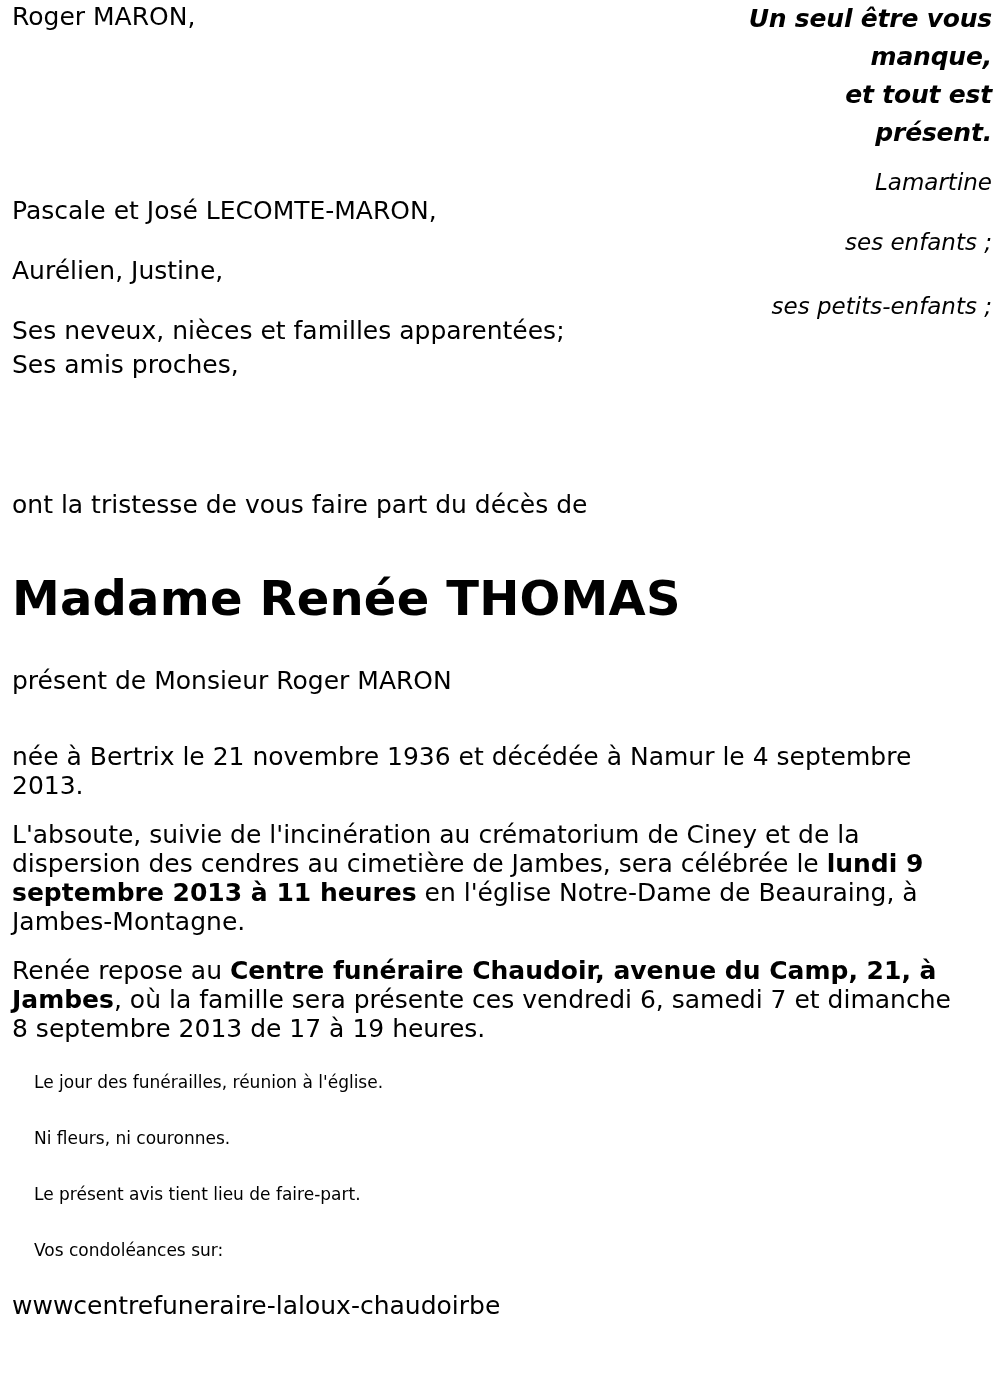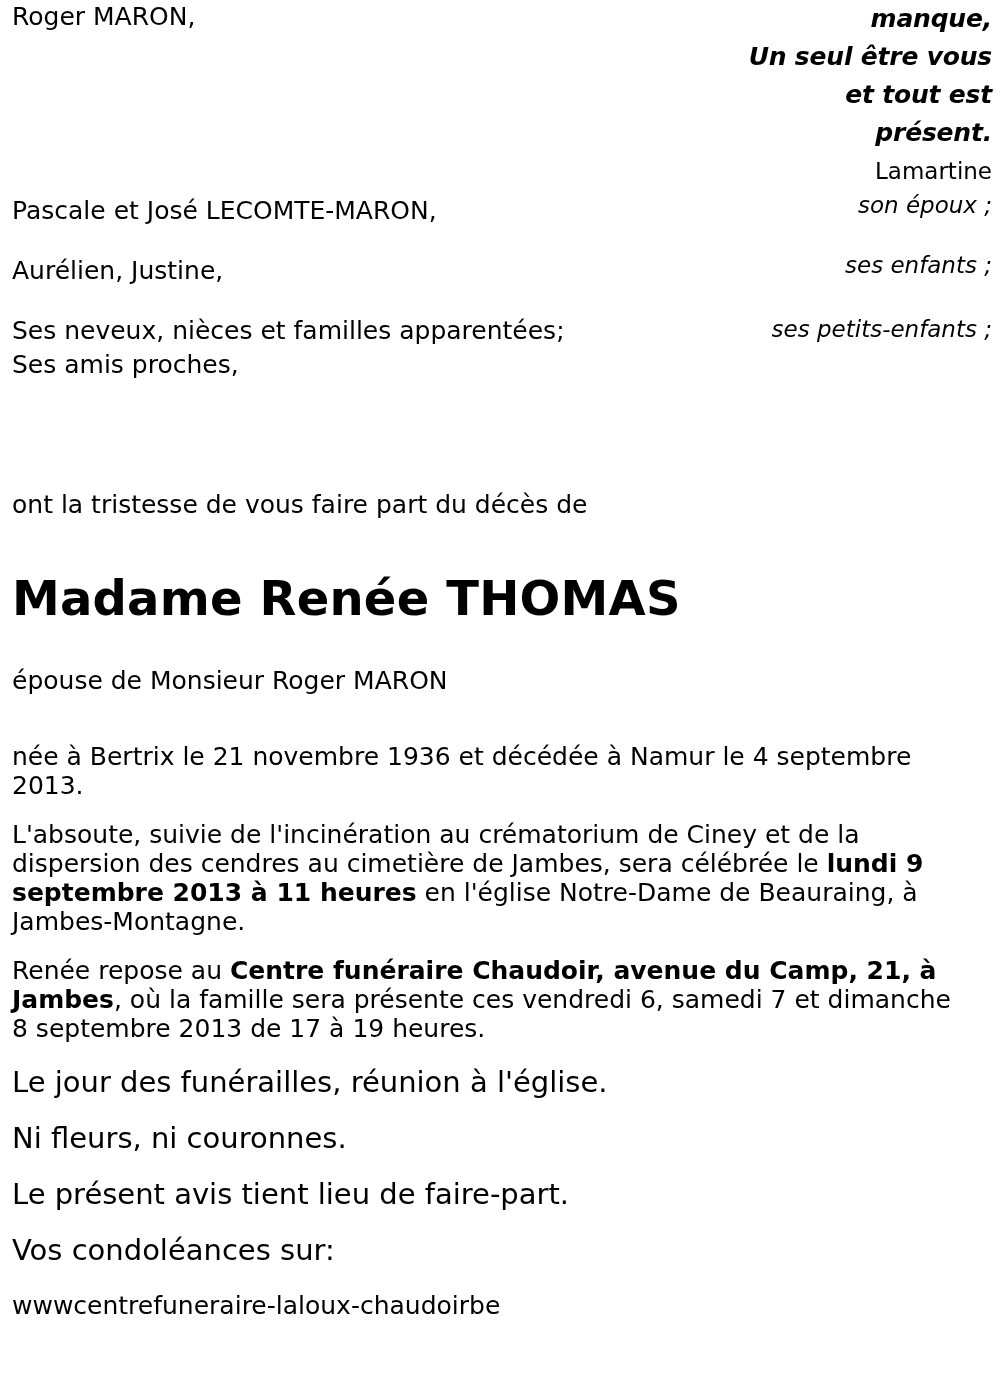--- a/index.html
+++ b/index.html
@@ -46,23 +46,24 @@
   }
 
   .quote-line {
     font-style: italic;
     font-weight: bold;
     font-size: 25px;
     line-height: 38px;
     letter-spacing: -0.2px;
   }
   .quote-author {
+    font-style: italic;
     font-size: 23px;
     line-height: 34px;
-    margin-top: 2px;
+    margin-top: 13px;
   }
   .relation {
     font-style: italic;
     font-size: 23px;
     line-height: 34px;
   }
   .relation.r1 { margin-top: 0px; }
   .relation.r2 { margin-top: 26px; }
   .relation.r3 { margin-top: 30px; }
 
@@ -102,23 +103,24 @@
   }
 
   .para {
     font-size: 25px;
     line-height: 29px;
     margin-bottom: 20px;
   }
   .para b { font-weight: bold; }
 
   .short {
-    font-size: 29px;
+    font-size: 17px;
     line-height: 38px;
     margin-bottom: 18px;
+    margin-left: 22px;
   }
 
   .url {
     font-size: 25px;
     line-height: 38px;
   }
 </style>
 </head>
 <body>
 
@@ -131,39 +133,38 @@
       <div class="fam-spacer-lg"></div>
       <div class="fam-line">Pascale et José LECOMTE-MARON,</div>
       <div class="fam-spacer-md"></div>
       <div class="fam-line">Aurélien, Justine,</div>
       <div class="fam-spacer-md"></div>
       <div class="fam-line">Ses neveux, nièces et familles apparentées;</div>
       <div class="fam-line">Ses amis proches,</div>
     </div>
 
     <div class="right-col">
+      <div class="quote-line">Un seul être vous</div>
       <div class="quote-line">manque,</div>
-      <div class="quote-line">Un seul être vous</div>
       <div class="quote-line">et tout est</div>
       <div class="quote-line">présent.</div>
       <div class="quote-author">Lamartine</div>
-      <div class="relation r1">son époux ;</div>
       <div class="relation r2">ses enfants ;</div>
       <div class="relation r3">ses petits-enfants ;</div>
     </div>
 
   </div>
 
   <div class="body-col">
 
     <div class="intro">ont la tristesse de vous faire part du décès de</div>
 
     <div class="deceased-name">Madame Renée THOMAS</div>
 
-    <div class="spouse">épouse de Monsieur Roger MARON</div>
+    <div class="spouse">présent de Monsieur Roger MARON</div>
 
     <div class="para">née à Bertrix le 21 novembre 1936 et décédée à Namur le 4 septembre 2013.</div>
 
     <div class="para">
       <span>L'absoute, suivie de l'incinération au crématorium de Ciney et de la dispersion des cendres au cimetière de Jambes, sera célébrée le </span><b>lundi 9 septembre 2013 à 11 heures</b><span> en l'église Notre-Dame de Beauraing, à Jambes-Montagne.</span>
     </div>
 
     <div class="para">
       <span>Renée repose au </span><b>Centre funéraire Chaudoir, avenue du Camp, 21, à Jambes</b><span>, où la famille sera présente ces vendredi 6, samedi 7 et dimanche 8 septembre 2013 de 17 à 19 heures.</span>
     </div>

